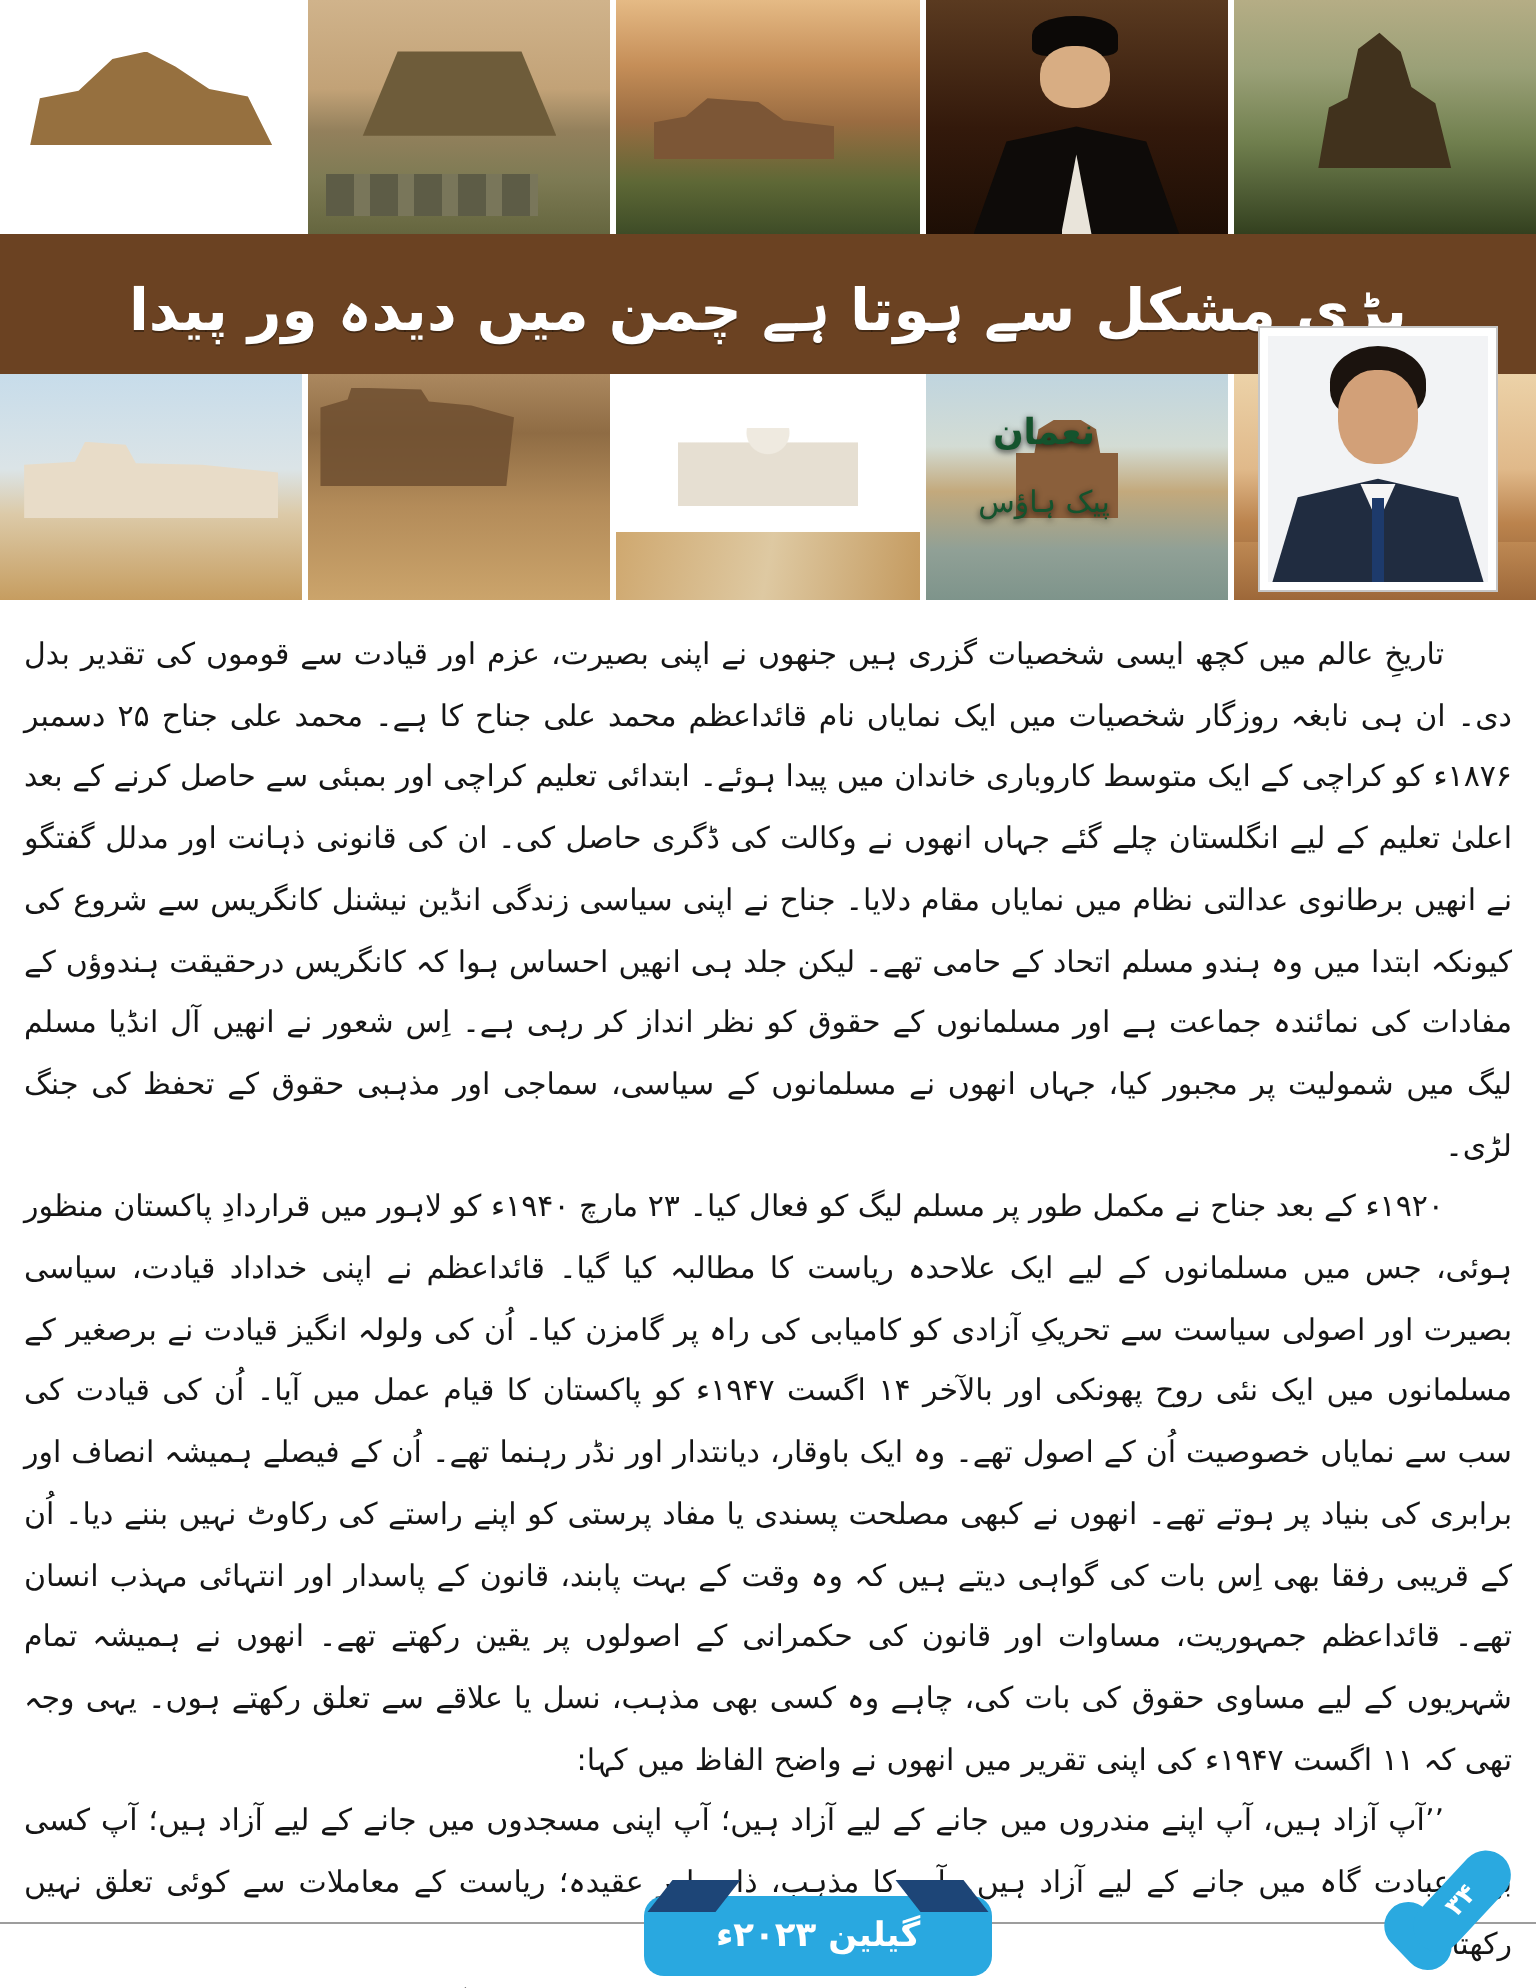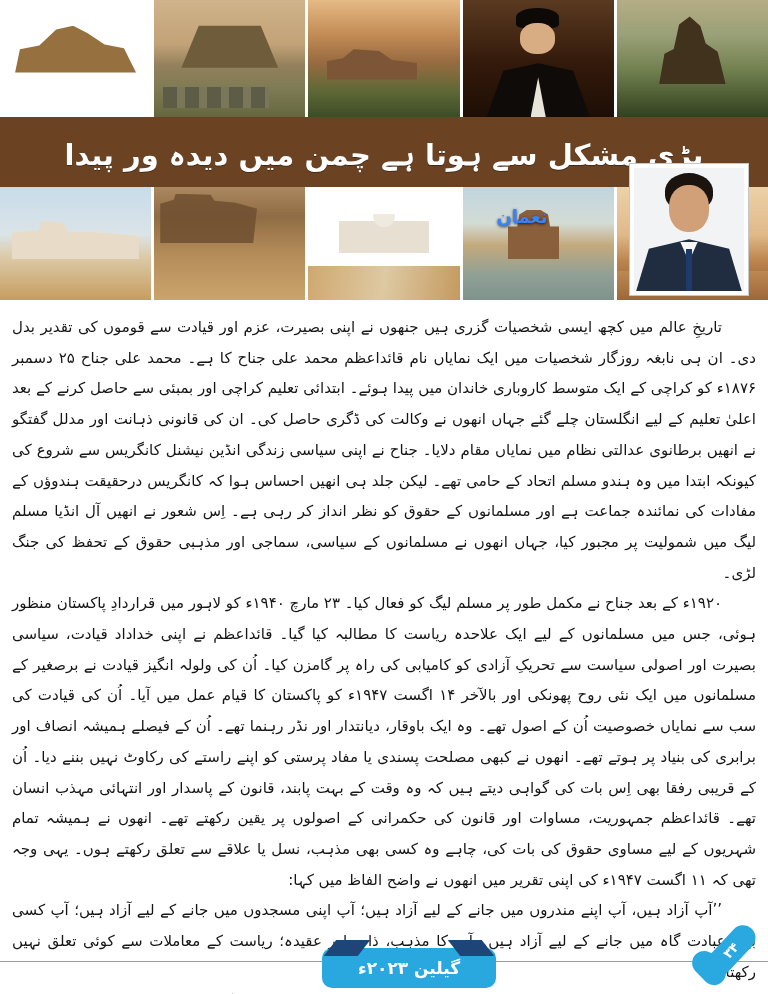--- a/index.html
+++ b/index.html
@@ -79,21 +79,21 @@
     background: #6b4222; display: flex; align-items: center; justify-content: center;
   }
   #title-band .verse {
     color: #ffffff; font-size: 29px; font-weight: bold; letter-spacing: 1px;
     text-shadow: 0 1px 0 rgba(0,0,0,.35); white-space: nowrap;
   }
 
   
   #author-block {
     position: absolute; top: 200px; left: 446px; width: 152px; z-index: 6;
-    color: #3b82f6; text-align: center; line-height: 34px; font-size: 15px;
+    color: #14532d; text-align: center; line-height: 34px; font-size: 15px;
     text-shadow: 0 1px 3px rgba(0,0,0,.75);
   }
   #author-block .author-name { font-size: 18px; font-weight: bold; }
 
   #student-photo {
     position: absolute; top: 163px; left: 629px; width: 120px; height: 133px; z-index: 7;
     background: #fff; border: 1px solid #c6c6c6; padding: 4px;
   }
   #student-photo .sp-inner { position: relative; width: 100%; height: 100%; background: #f2f3f5; overflow: hidden; }
   .sp-hair { position:absolute; top:4%; left:28%; width:44%; height:30%; background:#1b130e; border-radius:50% 50% 40% 40%; }
@@ -165,20 +165,21 @@
   <div id="photo-row-mid" class="photo-row">
     <div class="ph ph-mosque"></div>
     <div class="ph ph-hiran"></div>
     <div class="ph ph-noormahal"></div>
     <div class="ph ph-ruins2"></div>
     <div class="ph ph-fort2"></div>
   </div>
 
   <div id="author-block">
     <div class="author-name">نعمان</div>
+    <div class="author-house">پیک ہاؤس</div>
   </div>
 
   <div id="student-photo">
     <div class="sp-inner">
       <div class="sp-hair"></div>
       <div class="sp-face"></div>
       <div class="sp-suit"></div>
       <div class="sp-collar"></div>
       <div class="sp-tie"></div>
     </div>

